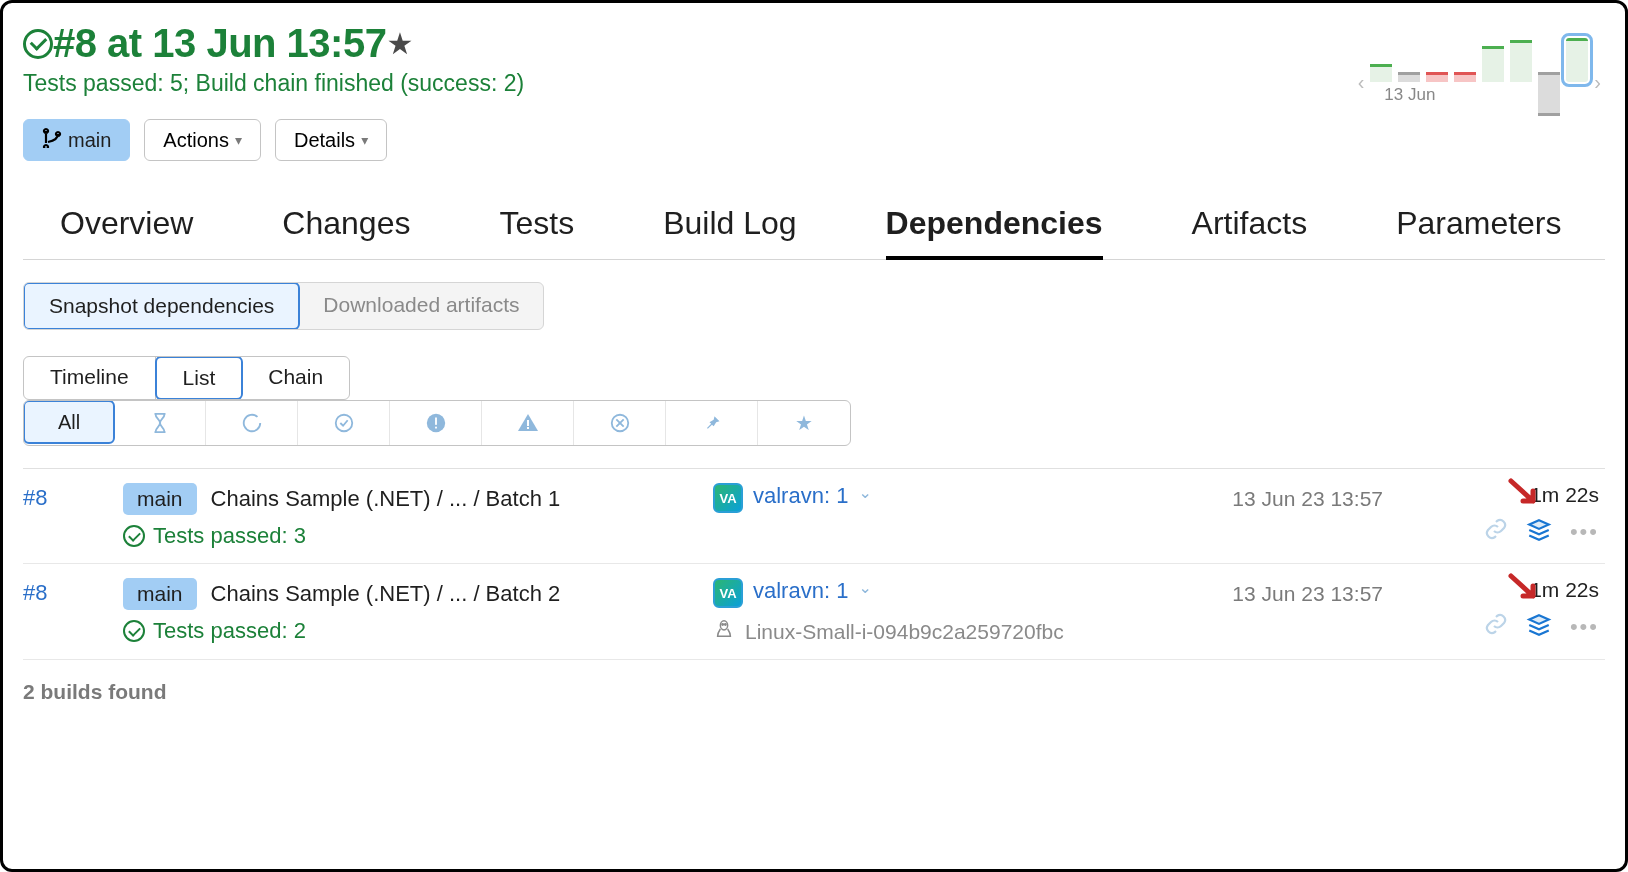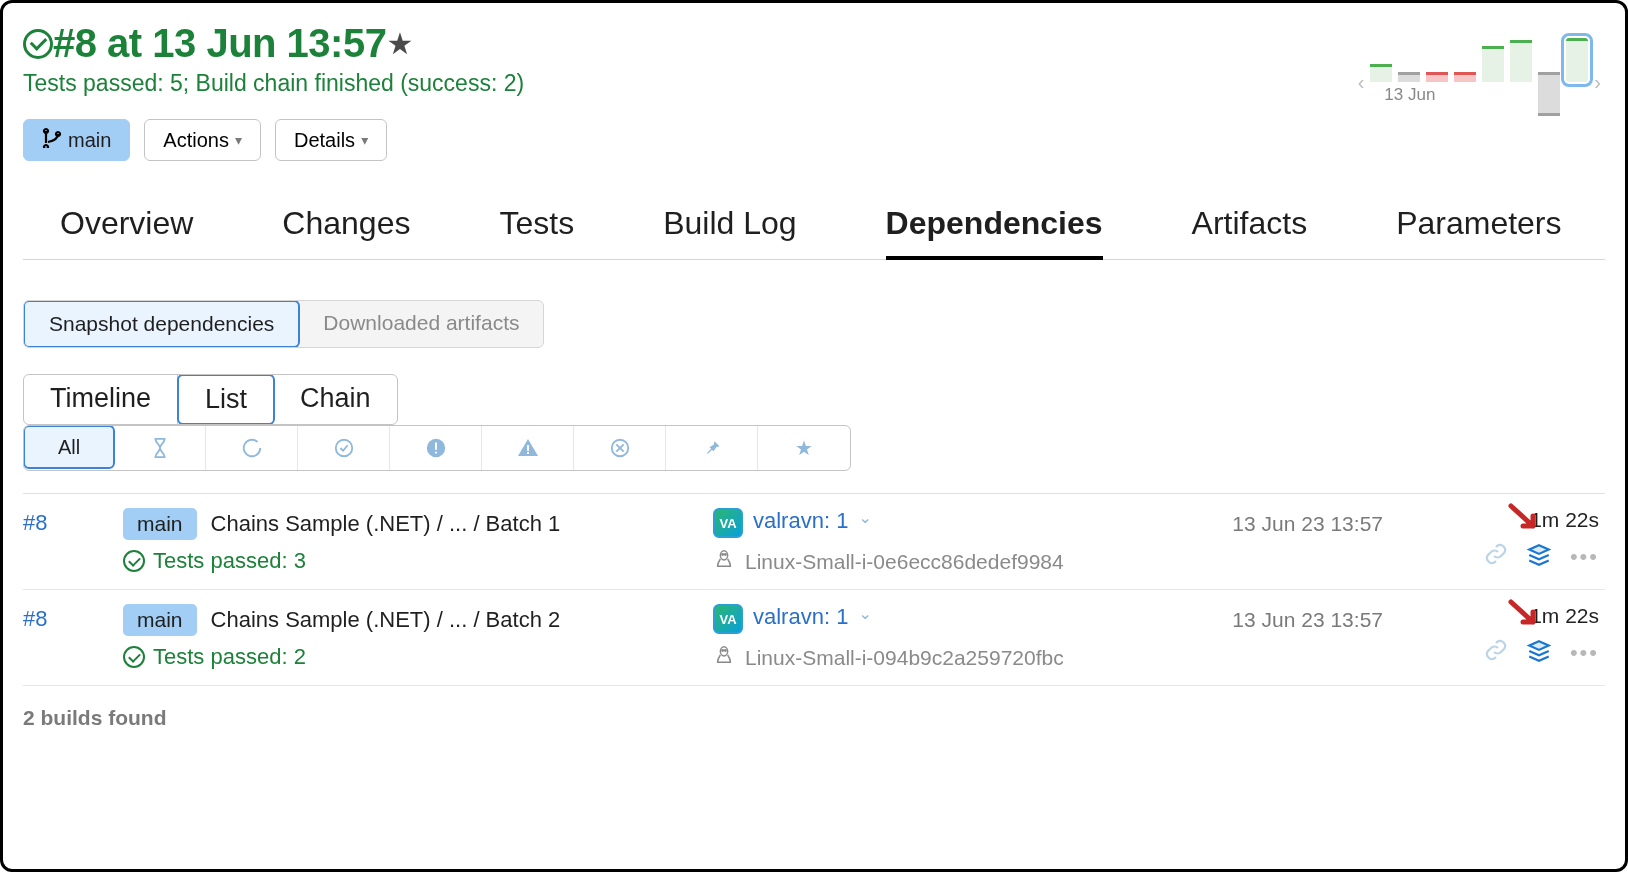--- a/index.html
+++ b/index.html
@@ -28,26 +28,26 @@
 .bar-wrap { display: flex; flex-direction: column; align-items: center; justify-content: center; height: 90px; }
 .bar-top { display:flex; align-items:flex-end; height:45px; }
 .bar-bot { display:flex; align-items:flex-start; height:45px; }
 .axis-label { position: absolute; top: 48px; left: 14px; font-size: 17px; color: #888; }
 .bar.selected { outline: 3px solid #7fb8ec; outline-offset: 2px; border-radius: 3px; }
 
 .tabs { display: flex; gap: 52px; margin-top: 44px; border-bottom: 1px solid #d5d5d5; }
 .tab { font-size: 32px; color: #1f1f1f; padding-bottom: 14px; cursor: pointer; margin-left: 37px; }
 .tab.active { font-weight: 700; border-bottom: 4px solid #000; margin-bottom: -1px; }
 
-.subtabs { display: inline-flex; margin-top: 40px; background: #f4f4f4; border: 1px solid #d5d5d5; border-radius: 6px; overflow: hidden; }
+.subtabs { display: inline-flex; margin-top: 22px; background: #f4f4f4; border: 1px solid #d5d5d5; border-radius: 6px; overflow: hidden; }
 .subtab { padding: 10px 24px; font-size: 21px; color: #8a8a8a; cursor: pointer; }
 .subtab.active { background: #eaf4ff; color: #1f1f1f; border: 2px solid #3b82d8; border-radius: 6px; margin: -1px; }
 
 .viewbtns { display: inline-flex; margin-top: 26px; border: 1px solid #c4c4c4; border-radius: 6px; overflow: hidden; }
-.viewbtn { padding: 8px 26px; font-size: 27px; cursor: pointer; border-right: 1px solid #c4c4c4; }
+.viewbtn { padding: 8px 26px; font-size: 21px; cursor: pointer; border-right: 1px solid #c4c4c4; }
 .viewbtn:last-child { border-right: none; }
 .viewbtn.active { border: 2px solid #3b82d8; border-radius: 6px; margin: -1px; color: #1f1f1f; }
 
 .filterbar { display: inline-flex; border: 1px solid #c4c4c4; border-radius: 6px; overflow: hidden; align-items: stretch; }
 .filter { width: 92px; display: flex; align-items: center; justify-content: center; font-size: 20px; color: #8fb8dc; cursor: pointer; border-right: 1px solid #e6e6e6; height: 44px; }
 .filter:last-child { border-right: none; }
 .filter.active { border: 2px solid #3b82d8; border-radius: 6px; margin: -1px; background: #eaf4ff; color: #1f1f1f; }
 
 .list { margin-top: 22px; border-top: 1px solid #e0e0e0; }
 .row { display: grid; grid-template-columns: 100px 590px 450px 230px 1fr; padding: 14px 0; border-bottom: 1px solid #e8e8e8; align-items: start; }
@@ -250,29 +250,20 @@
           <span class="pass-icon"></span>
           <span class="pass-text">Tests passed: 3</span>
         </div>
       </div>
       <div class="col3">
         <div class="user-line">
           <span class="avatar">VA</span>
           <span class="user-link">valravn: 1</span>
           <span class="user-chev">⌄</span>
         </div>
-        <div class="agent-line">
-          <span><svg class="tux" viewBox="0 0 24 24" fill="none" stroke="#8a8a8a" stroke-width="1.6">
-                <ellipse cx="12" cy="8" rx="4" ry="5"></ellipse>
-                <path d="M8 12c-2 3-3 6-3 8h14c0-2-1-5-3-8"></path>
-                <circle cx="10.5" cy="7" r="0.8" fill="#8a8a8a"></circle>
-                <circle cx="13.5" cy="7" r="0.8" fill="#8a8a8a"></circle>
-              </svg></span>
-          <span>Linux-Small-i-0e6ecc86dedef9984</span>
-        </div>
       </div>
       <div class="col4">13 Jun 23 13:57</div>
       <div class="col5">
         <span class="duration">1m 22s</span>
         <div class="arrow-pointer"><svg viewBox="0 0 34 34">
               <path d="M4 4 L26 24 M26 24 L26 14 M26 24 L16 24" stroke="#c62828" stroke-width="5" fill="none" stroke-linecap="round" stroke-linejoin="round"></path>
             </svg></div>
         <div class="actions">
           <span class="link-icon"><svg width="24" height="24" viewBox="0 0 24 24" fill="none" stroke="currentColor" stroke-width="2.2">
                 <path d="M10 14a5 5 0 0 0 7 0l3-3a5 5 0 0 0-7-7l-1 1"></path>

